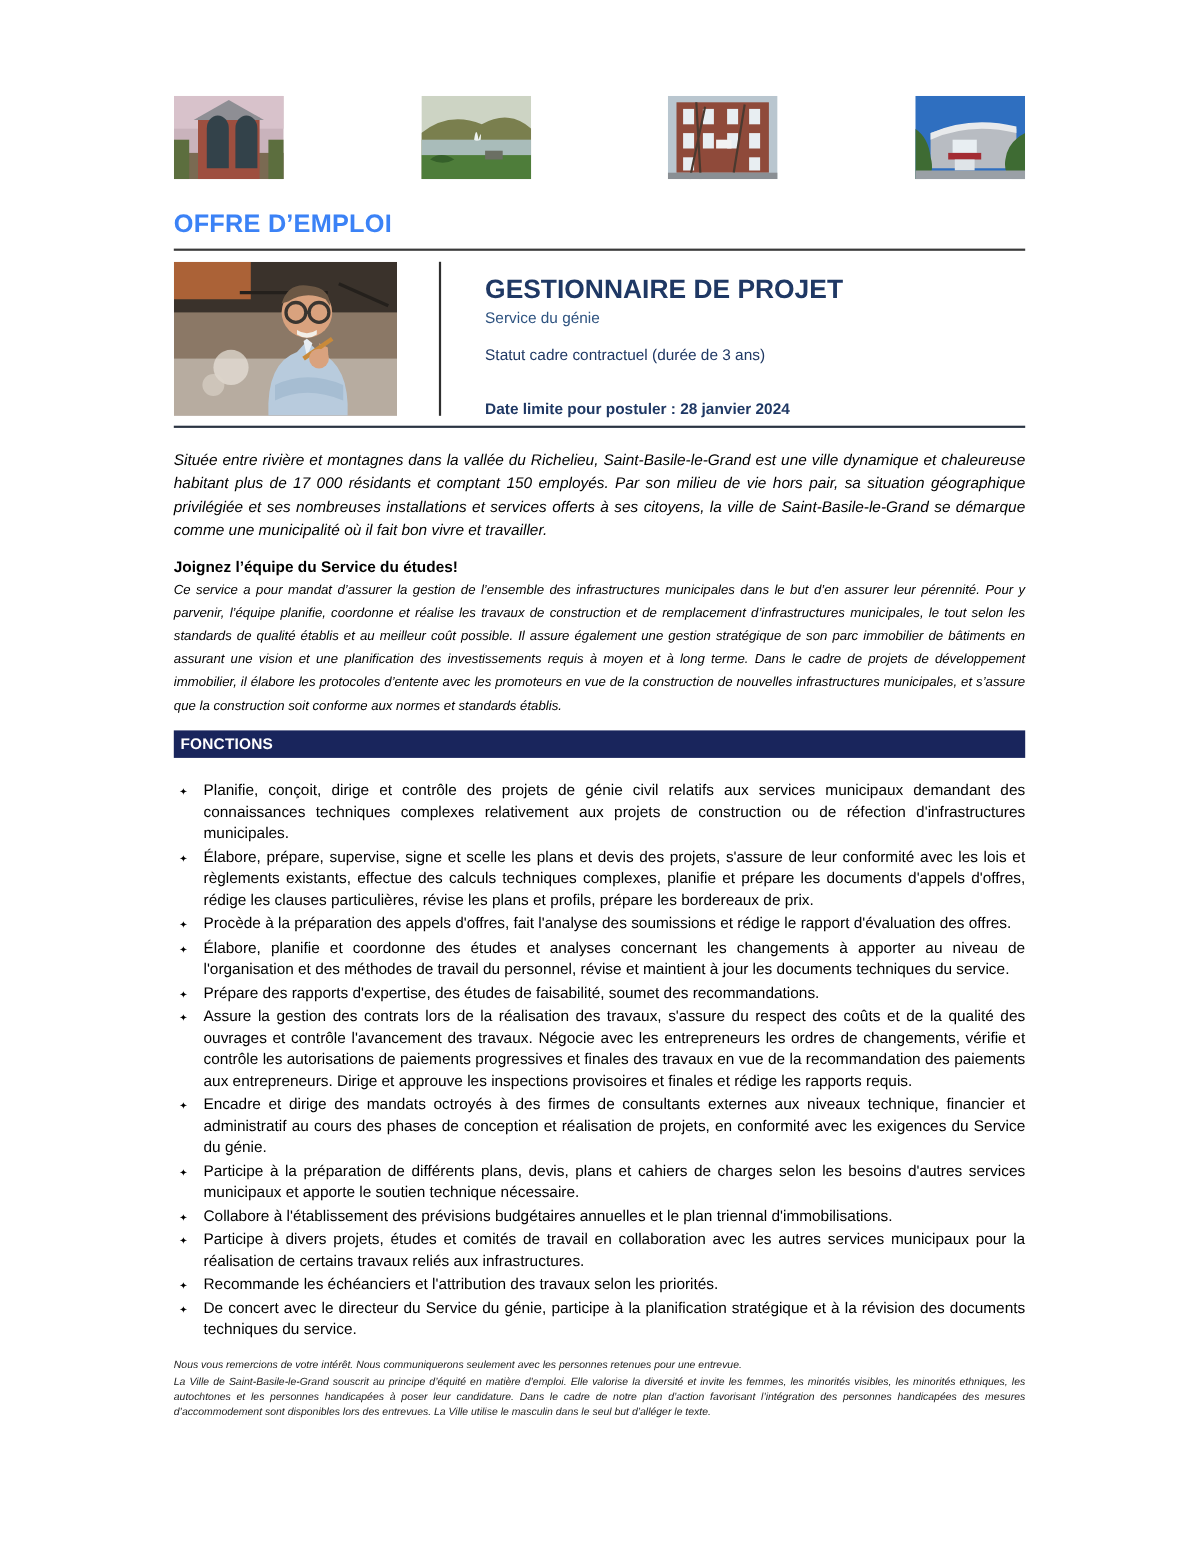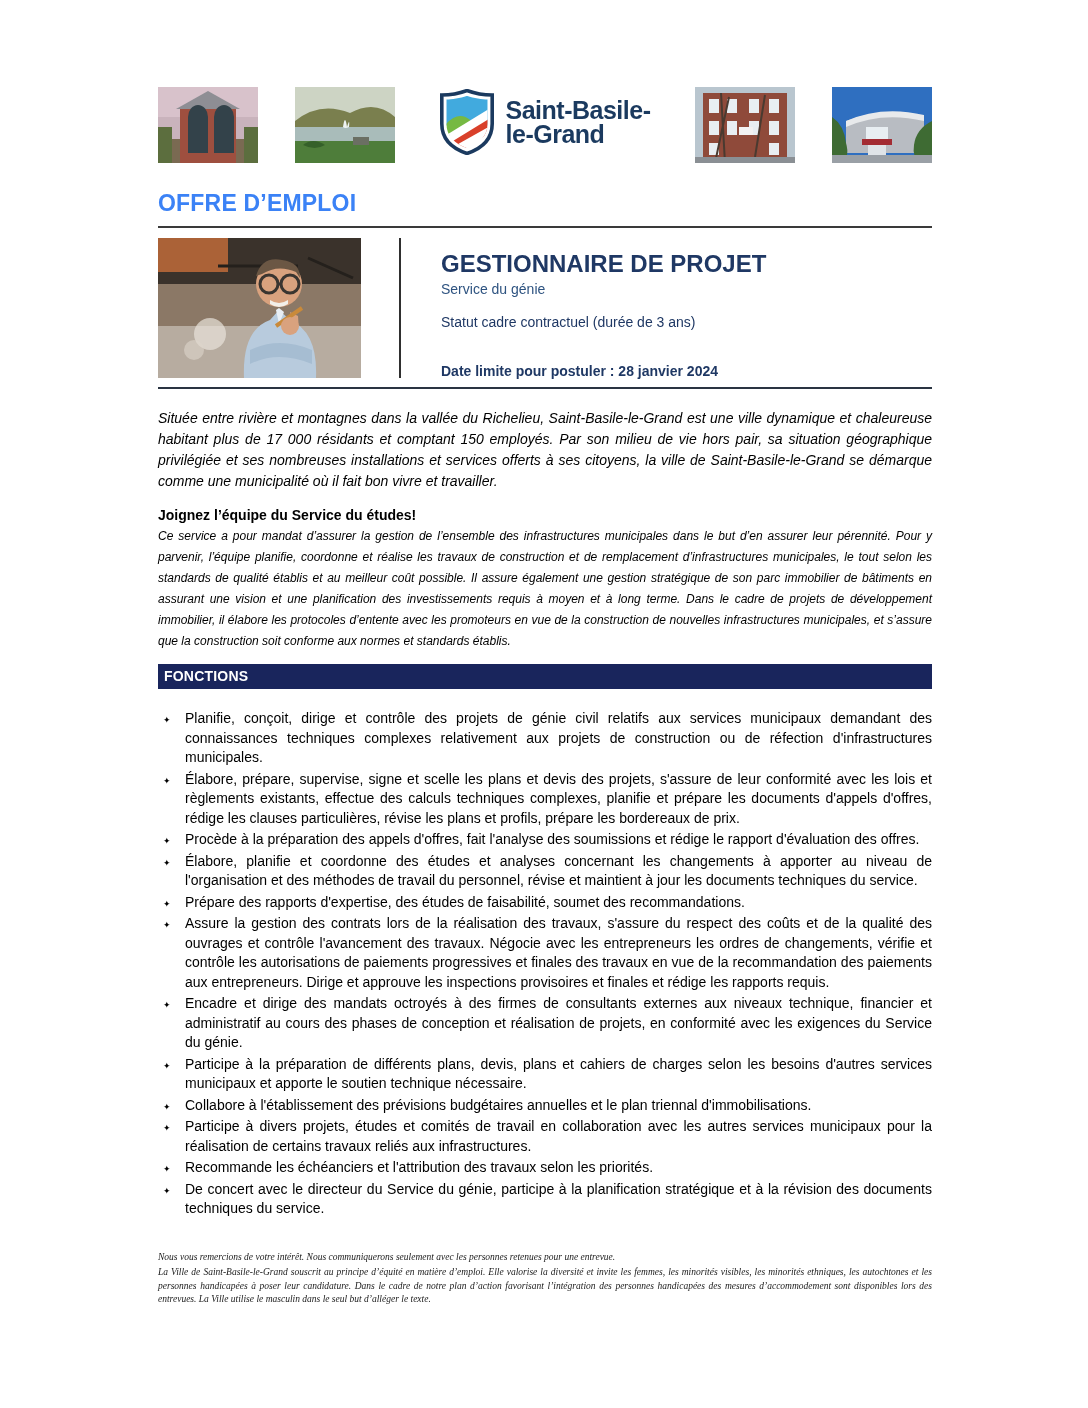--- a/index.html
+++ b/index.html
@@ -41,21 +41,21 @@
   .join-body{margin:1px 0 0 0;font-size:12px;line-height:21px;font-style:italic;text-align:justify;}
   
   .section-bar{margin-top:12px;background:#19255C;color:#ffffff;font-weight:bold;font-size:14px;
                padding:4px 6px 5px 6px;letter-spacing:0.2px;}
   
   .bullets{list-style:none;margin:20px 0 0 0;padding:0;}
   .bullets li{position:relative;padding-left:27px;font-size:14px;line-height:19.5px;
               text-align:justify;margin-bottom:2px;}
   .bullets .marker{position:absolute;left:5px;top:2px;font-size:9px;color:#000;font-style:normal;}
   
-  .doc-footer{margin-top:32px;font-size:9.5px;line-height:13.5px;font-style:italic;color:#1a1a1a;font-family:Liberation Serif, serif;}
+  .doc-footer{margin-top:16px;font-size:9.5px;line-height:13.5px;font-style:italic;color:#1a1a1a;}
   .doc-footer p{margin:0 0 2px 0;text-align:justify;}
 </style>
 </head>
 <body>
 
 <div class="page">
 
   <div class="hdr">
 
     <div class="photo">
@@ -77,41 +77,20 @@
         <rect width="100" height="76" fill="#cdd4c4"></rect>
         <path d="M0 34 Q25 14 55 26 Q80 12 100 30 V76 H0 Z" fill="#7a7f4e"></path>
         <rect x="0" y="40" width="100" height="16" fill="#a9bcba"></rect>
         <path d="M48 40 q2 -14 4 0 q3 -10 2 0 q-4 2 -6 0 Z" fill="#eef3f2"></path>
         <rect x="0" y="54" width="100" height="22" fill="#4e7d3a"></rect>
         <rect x="58" y="50" width="16" height="8" fill="#6b6f63"></rect>
         <path d="M8 58 q10 -8 22 0 q-10 6 -22 0 Z" fill="#35602a"></path>
       </svg>
     </div>
 
-    <div class="logo">
-      <svg class="shield" viewBox="0 0 60 72">
-        <defs>
-          <clipPath id="shieldClip">
-            <path d="M30 7 C37 9.5 47 11 53 11 V37 C53 52 43 60 30 65 C17 60 7 52 7 37 V11 C13 11 23 9.5 30 7 Z"></path>
-          </clipPath>
-        </defs>
-        <path d="M30 1 C38 4 50 6 58 6 V38 C58 57 45 66 30 71 C15 66 2 57 2 38 V6 C10 6 22 4 30 1 Z" fill="#ffffff" stroke="#1b3a5f" stroke-width="4"></path>
-        <g clip-path="url(#shieldClip)">
-          <rect x="0" y="0" width="60" height="40" fill="#41aade"></rect>
-          <path d="M5 40 Q20 22 34 34 L20 52 L2 50 Z" fill="#76b943"></path>
-          <path d="M-5 58 L60 18 L70 34 L5 74 Z" fill="#ffffff"></path>
-          <path d="M0 66 L62 28 L69 40 L7 78 Z" fill="#d9402a"></path>
-          <path d="M-4 74 L64 36 L70 48 L2 86 Z" fill="#ffffff"></path>
-        </g>
-      </svg>
-      <div class="logo-text">
-        <span>Saint-Basile-</span><br>
-        <span>le-Grand</span>
-      </div>
-    </div>
 
     <div class="photo">
       <svg viewBox="0 0 100 76" preserveAspectRatio="none">
         <rect width="100" height="76" fill="#b9c6cf"></rect>
         <rect x="8" y="6" width="84" height="64" fill="#8f4a3a"></rect>
         <g fill="#e8eef2">
           <rect x="14" y="12" width="10" height="14"></rect>
             <rect x="32" y="12" width="10" height="14"></rect>
           <rect x="54" y="12" width="10" height="14"></rect>
             <rect x="74" y="12" width="10" height="14"></rect>

